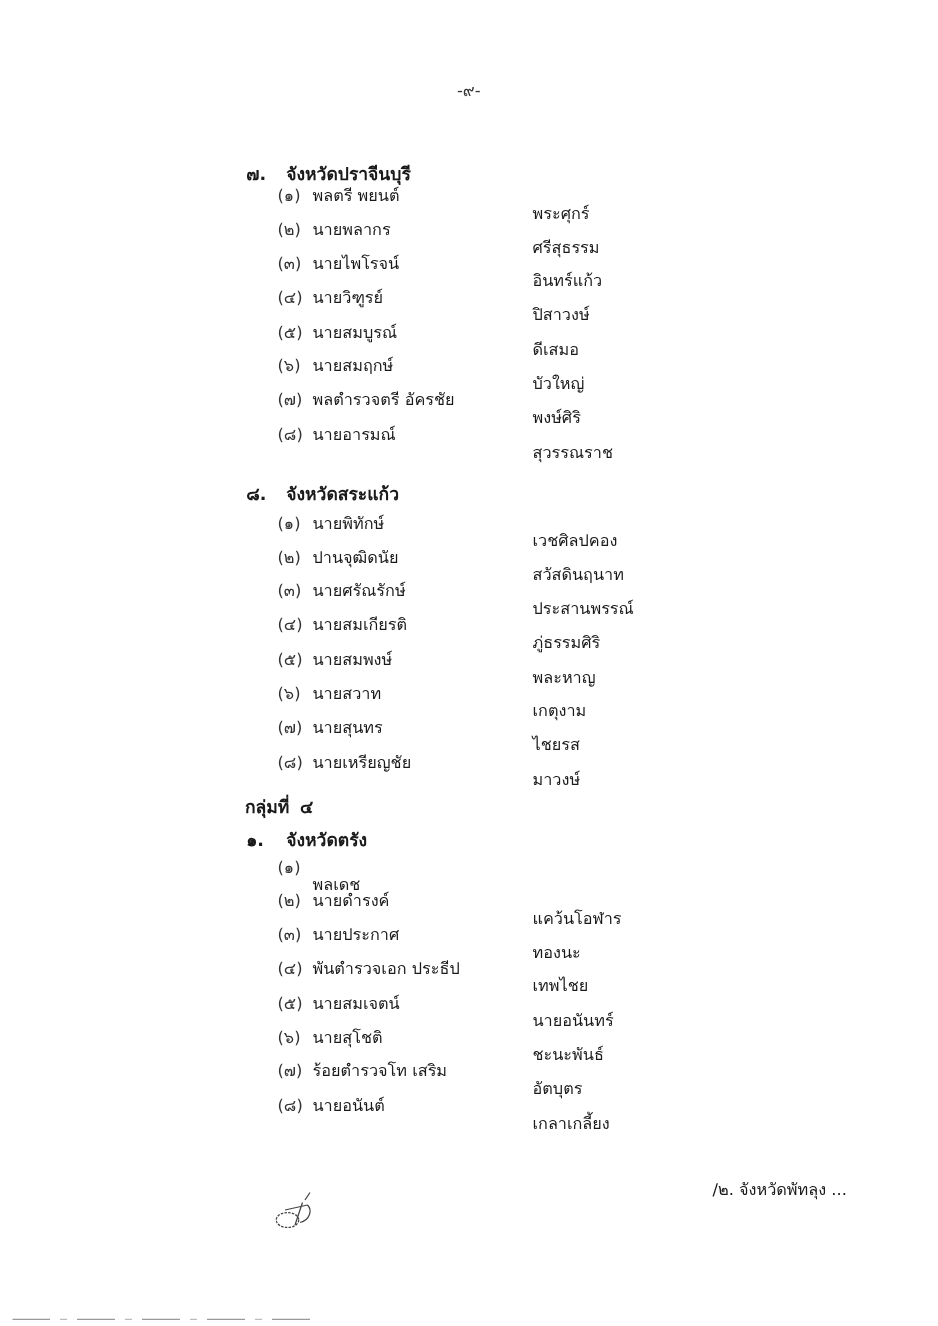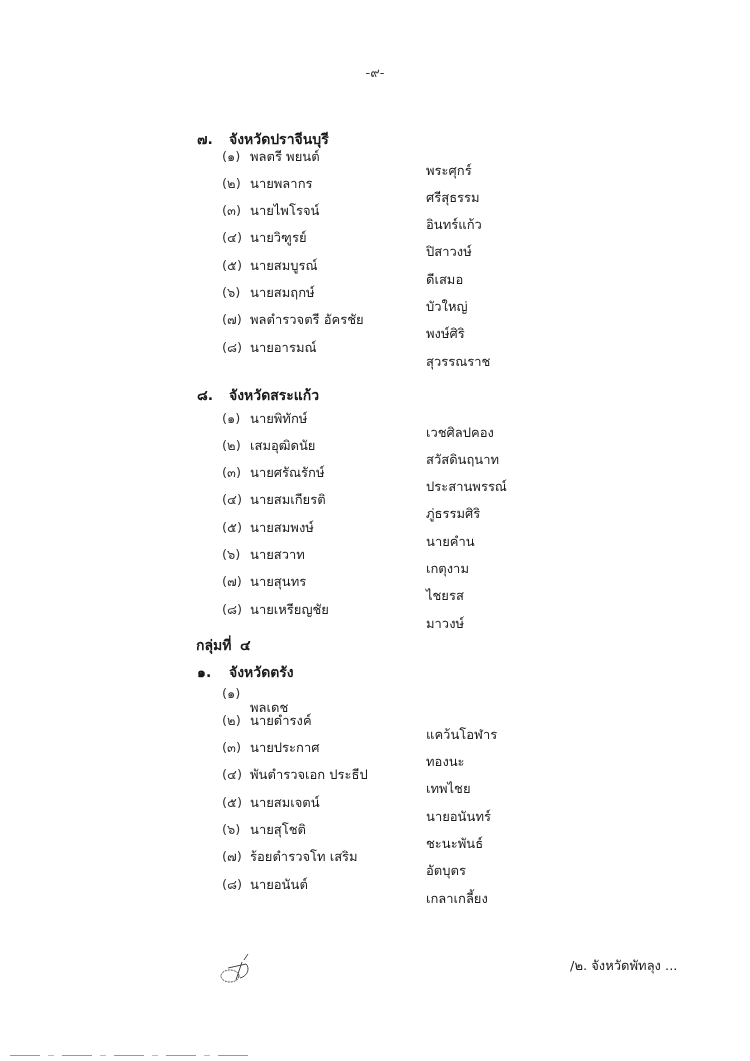--- a/index.html
+++ b/index.html
@@ -21,21 +21,21 @@
     position: absolute; left: 196px; font-size: 14px; font-weight: bold; font-family: Liberation Mono, monospace;
   }
   .row {
     position: absolute; left: 222px; width: 330px; height: 20px;
     font-size: 13px; display: flex; align-items: center;
   }
   .row .idx { width: 28px; color: #333; }
   .row .first { width: 176px; }
   .row .last { flex: 1; margin-top: 28px; }
   .continuation {
-    position: absolute; top: 941px; left: 570px; font-size: 13px; margin-top: 14px;
+    position: absolute; top: 941px; left: 570px; font-size: 13px;
   }
   .signature {
     position: absolute; top: 950px; left: 218px; width: 40px; height: 36px;
   }
   .scan-line {
     position: absolute; top: 1055px; left: 10px; width: 240px; height: 1px;
     background: repeating-linear-gradient(90deg, #999 0 30px, transparent 30px 38px, #bbb 38px 44px, transparent 44px 52px);
   }
 </style>
 </head>
@@ -95,37 +95,37 @@
   <span>จังหวัดสระแก้ว</span>
 </div>
 <div id="sec1">
     <div class="row" style="top: 408px;">
       <span class="idx">(๑)</span>
       <span class="first">นายพิทักษ์</span>
       <span class="last">เวชศิลปคอง</span>
     </div>
     <div class="row" style="top: 435.3px;">
       <span class="idx">(๒)</span>
-      <span class="first">เสมอุฒิดนัย</span>
+      <span class="first">ปานจุฒิดนัย</span>
       <span class="last">สวัสดินฤนาท</span>
     </div>
     <div class="row" style="top: 462.6px;">
       <span class="idx">(๓)</span>
       <span class="first">นายศรัณรักษ์</span>
       <span class="last">ประสานพรรณ์</span>
     </div>
     <div class="row" style="top: 489.9px;">
       <span class="idx">(๔)</span>
       <span class="first">นายสมเกียรติ</span>
       <span class="last">ภู่ธรรมศิริ</span>
     </div>
     <div class="row" style="top: 517.2px;">
       <span class="idx">(๕)</span>
       <span class="first">นายสมพงษ์</span>
-      <span class="last">นายคำน</span>
+      <span class="last">พละหาญ</span>
     </div>
     <div class="row" style="top: 544.5px;">
       <span class="idx">(๖)</span>
       <span class="first">นายสวาท</span>
       <span class="last">เกตุงาม</span>
     </div>
     <div class="row" style="top: 571.8px;">
       <span class="idx">(๗)</span>
       <span class="first">นายสุนทร</span>
       <span class="last">ไชยรส</span>

